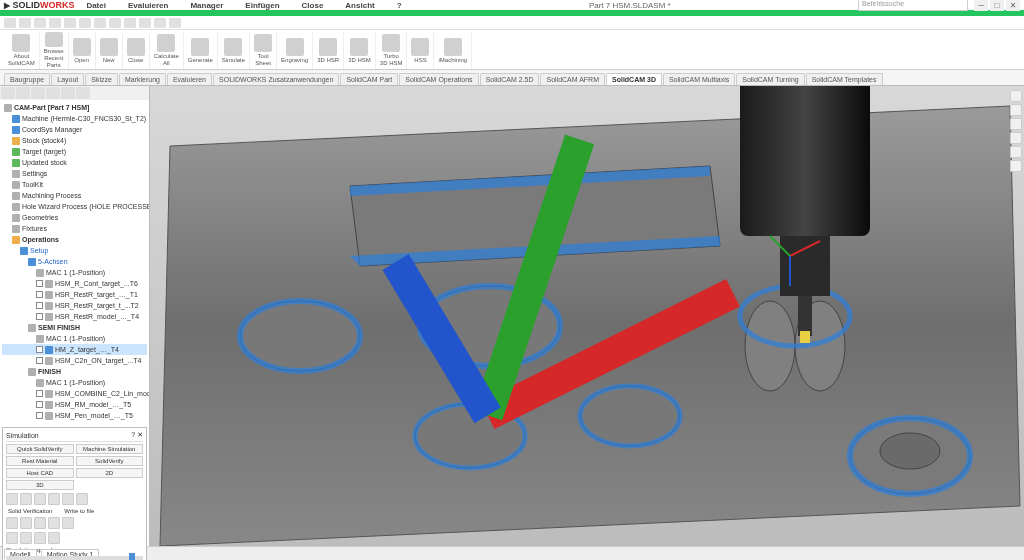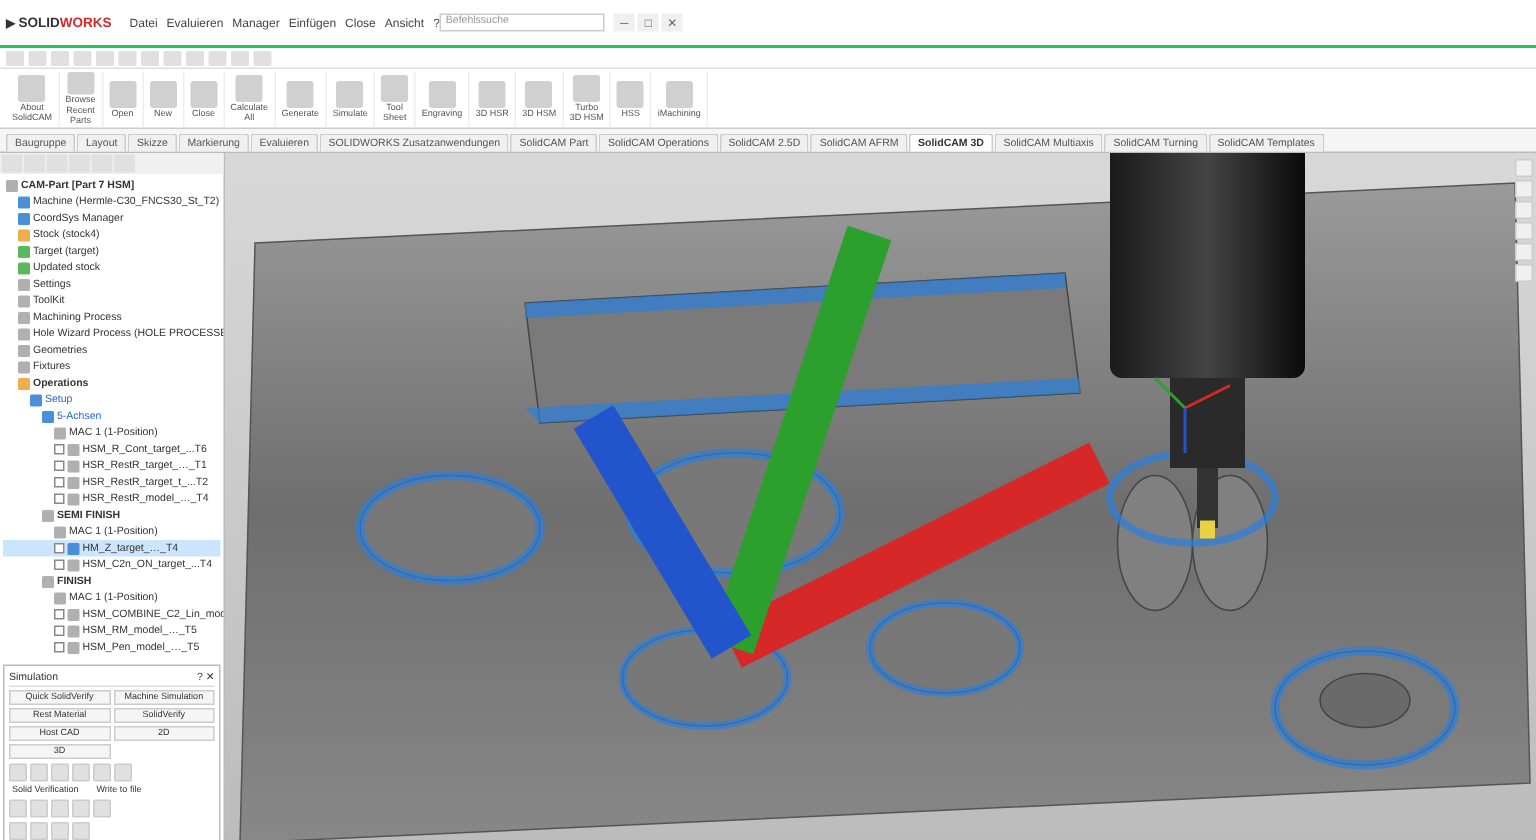--- a/index.html
+++ b/index.html
@@ -1,20 +1,20 @@
 <!DOCTYPE html>
 <html><head>
 <meta charset="utf-8">
 <style>
   * { box-sizing: border-box; margin: 0; padding: 0; font-family: "Segoe UI", Tahoma, sans-serif; }
   body { width: 1024px; height: 560px; background: #e8e8e8; overflow: hidden; font-size: 9px; color: #333; }
-  .titlebar { height: 32px; background: #fff; display: flex; align-items: center; padding: 0 4px; border-bottom: 2px solid #22c55e; }
+  .titlebar { height: 16px; background: #fff; display: flex; align-items: center; padding: 0 4px; border-bottom: 6px solid #22c55e; }
   .titlebar .logo { font-size: 9px; font-weight: bold; color: #333; }
   .titlebar .logo .red { color: #d62828; }
-  .titlebar .menus { display: flex; gap: 6px; margin-left: 12px; font-size: 8px; color: #444; }
+  .titlebar .menus { display: flex; gap: 22px; margin-left: 12px; font-size: 8px; color: #444; font-weight: bold; }
   .titlebar .center { flex: 1; text-align: center; font-size: 8px; color: #666; }
   .titlebar .search { width: 110px; height: 12px; border: 1px solid #ccc; font-size: 7px; padding: 0 3px; color: #999; background: #fff; }
   .titlebar .winbtns { display: flex; gap: 2px; margin-left: 6px; }
   .titlebar .winbtn { width: 14px; height: 12px; background: #f0f0f0; display: flex; align-items: center; justify-content: center; font-size: 8px; color: #666; }
   .quickbar { height: 14px; background: #fff; border-bottom: 1px solid #ddd; display: flex; align-items: center; padding: 0 4px; gap: 3px; }
   .quickbar .qicon { width: 12px; height: 10px; background: #e0e0e0; border-radius: 1px; }
   .ribbon { height: 40px; background: #fff; border-bottom: 1px solid #ccc; display: flex; align-items: stretch; padding: 2px 4px 0; gap: 0; }
   .ribbon .rgroup { display: flex; flex-direction: column; align-items: center; justify-content: center; padding: 0 4px; border-right: 1px solid #eee; }
   .ribbon .ricon { width: 18px; height: 18px; background: #d0d0d0; border-radius: 2px; margin-bottom: 1px; }
   .ribbon .rlabel { font-size: 6px; color: #555; text-align: center; line-height: 7px; }
@@ -65,20 +65,21 @@
   </span>
   <div class="menus">
     <span>Datei</span>
     <span>Evaluieren</span>
     <span>Manager</span>
     <span>Einfügen</span>
     <span>Close</span>
     <span>Ansicht</span>
     <span>?</span>
   </div>
+  <div class="center">Part 7 HSM.SLDASM *</div>
   <div class="search">Befehlssuche</div>
   <div class="winbtns">
     <div class="winbtn">─</div>
     <div class="winbtn">□</div>
     <div class="winbtn">✕</div>
   </div>
 </div>
 
 <div class="quickbar">
   <div class="qicon"></div>

